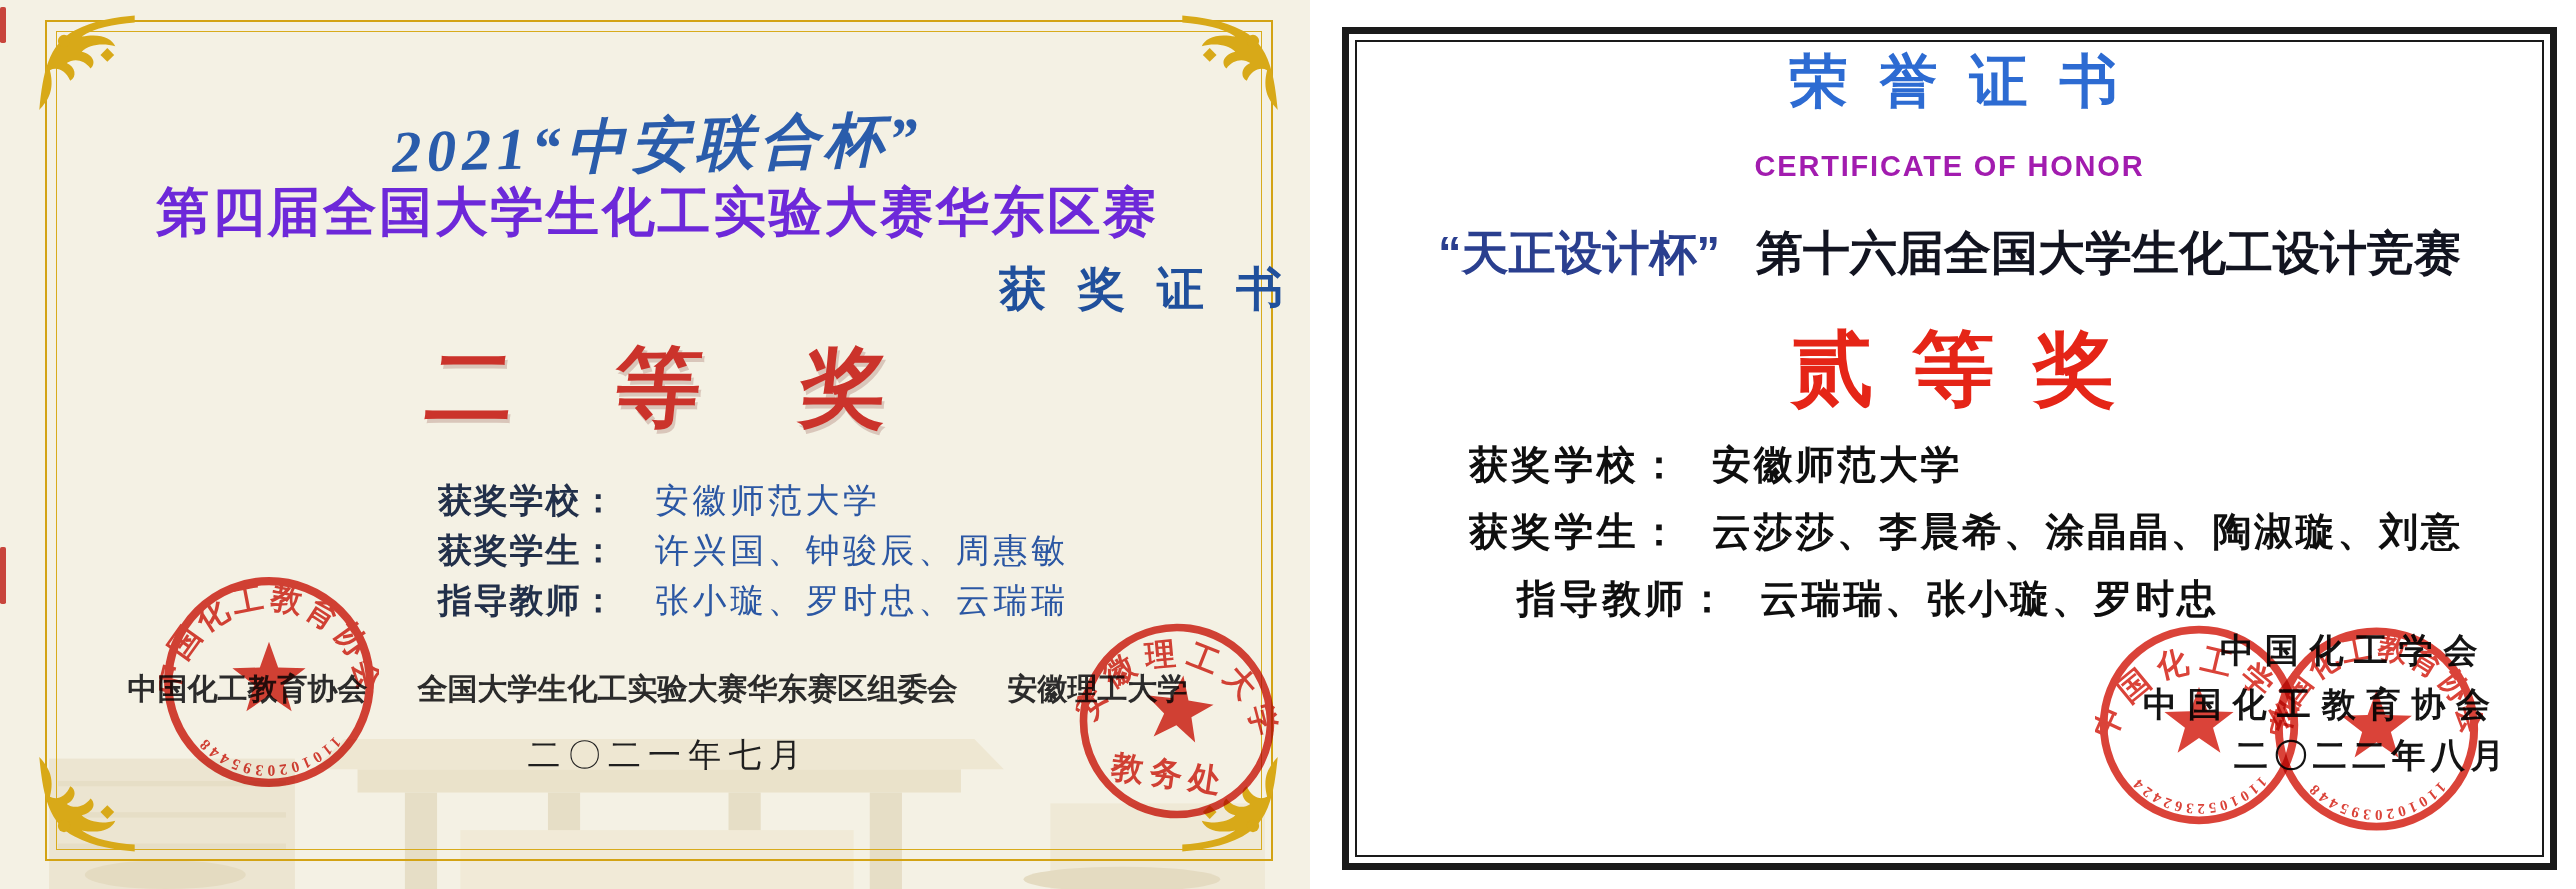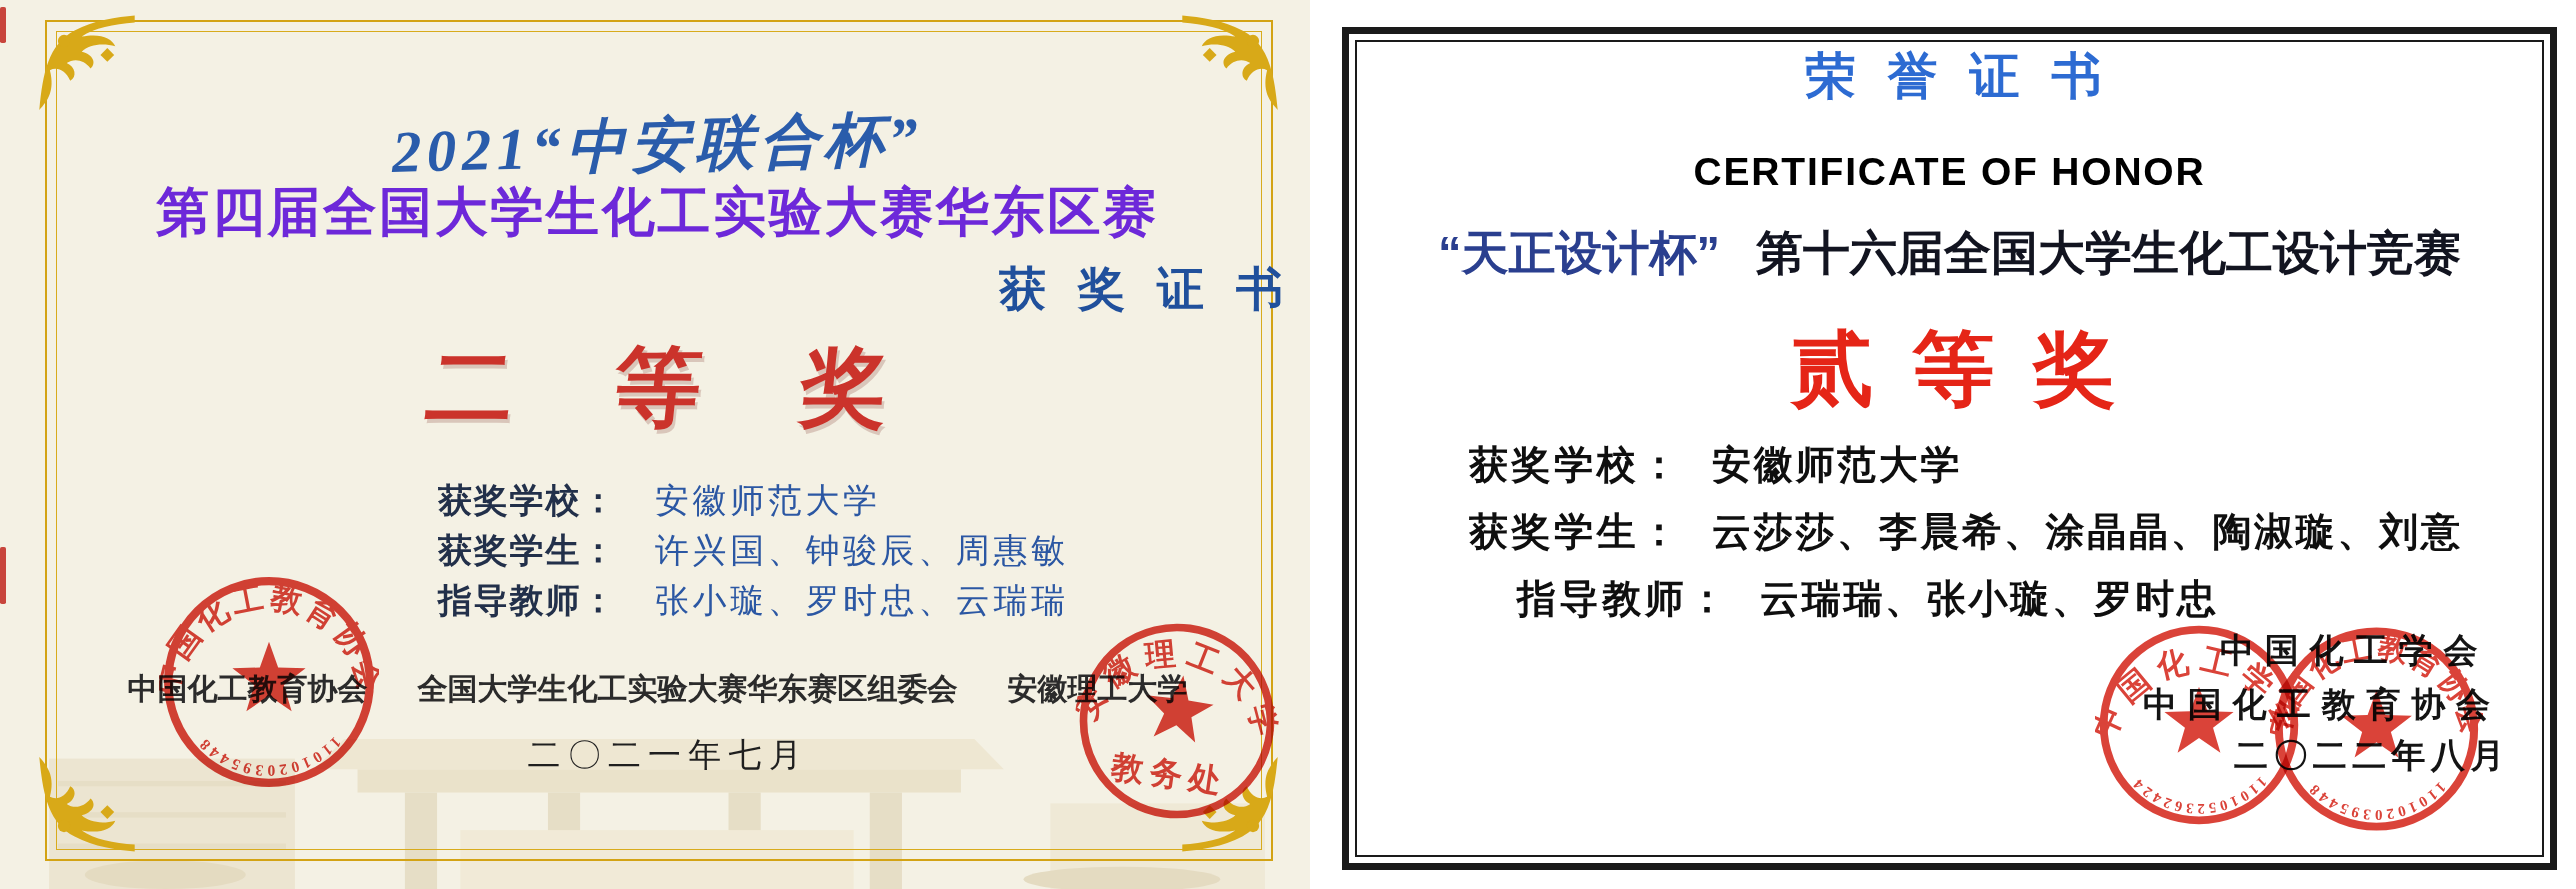--- a/index.html
+++ b/index.html
@@ -36,24 +36,24 @@
   .lc-date{left:0;top:733px;width:1315px;text-align:center;font-size:33px;color:#1f1f1f;
            letter-spacing:7.2px;transform:translateX(10.7px);}
 
   .building{left:49px;top:696px;width:1216px;height:194px;opacity:.55;}
 
   
   .right-cert-paper{left:1310px;top:0;width:1266px;height:890px;background:#ffffff;}
   .black-frame-outer{left:1342px;top:27px;width:1215px;height:843px;border:7.2px solid #1a1a1a;box-sizing:border-box;}
   .black-frame-inner{position:absolute;left:6.3px;top:6.3px;right:6.3px;bottom:6.3px;border:2.7px solid #1a1a1a;}
 
-  .rc-title-cn{left:1342px;top:43px;width:1215px;text-align:center;font-size:50px;font-weight:bold;
+  .rc-title-cn{left:1342px;top:43px;width:1215px;text-align:center;font-size:58px;font-weight:bold;
                color:#2d6bd2;letter-spacing:32px;padding-left:40px;box-sizing:border-box;}
-  .rc-title-en{left:1342px;top:150px;width:1215px;text-align:center;font-size:39px;font-weight:bold;
-               color:#000000;font-family:"Liberation Sans","DejaVu Sans",sans-serif;letter-spacing:1.8px;}
+  .rc-title-en{left:1342px;top:150px;width:1215px;text-align:center;font-size:29px;font-weight:bold;
+               color:#a21caf;font-family:"Liberation Sans","DejaVu Sans",sans-serif;letter-spacing:1.8px;}
   .rc-competition{left:1342px;top:222px;width:1215px;text-align:center;font-size:47px;font-weight:bold;
                   font-family:"Liberation Sans","DejaVu Sans",sans-serif;white-space:nowrap;}
   .rc-comp-quote{color:#2a3f8f;}
   .rc-comp-rest{color:#121420;margin-left:36px;}
   .rc-award{left:1342px;top:315px;width:1215px;text-align:center;font-size:82px;font-weight:bold;
             color:#e52517;letter-spacing:39px;padding-left:47px;box-sizing:border-box;
             font-family:"Liberation Sans","DejaVu Sans",sans-serif;}
   .rc-row{left:1469px;height:50px;font-size:39px;white-space:nowrap;color:#0f0f0f;}
   .rc-row .lbl{font-weight:bold;letter-spacing:3.6px;}
   .rc-row .val{font-weight:bold;margin-left:30px;letter-spacing:2.7px;}

